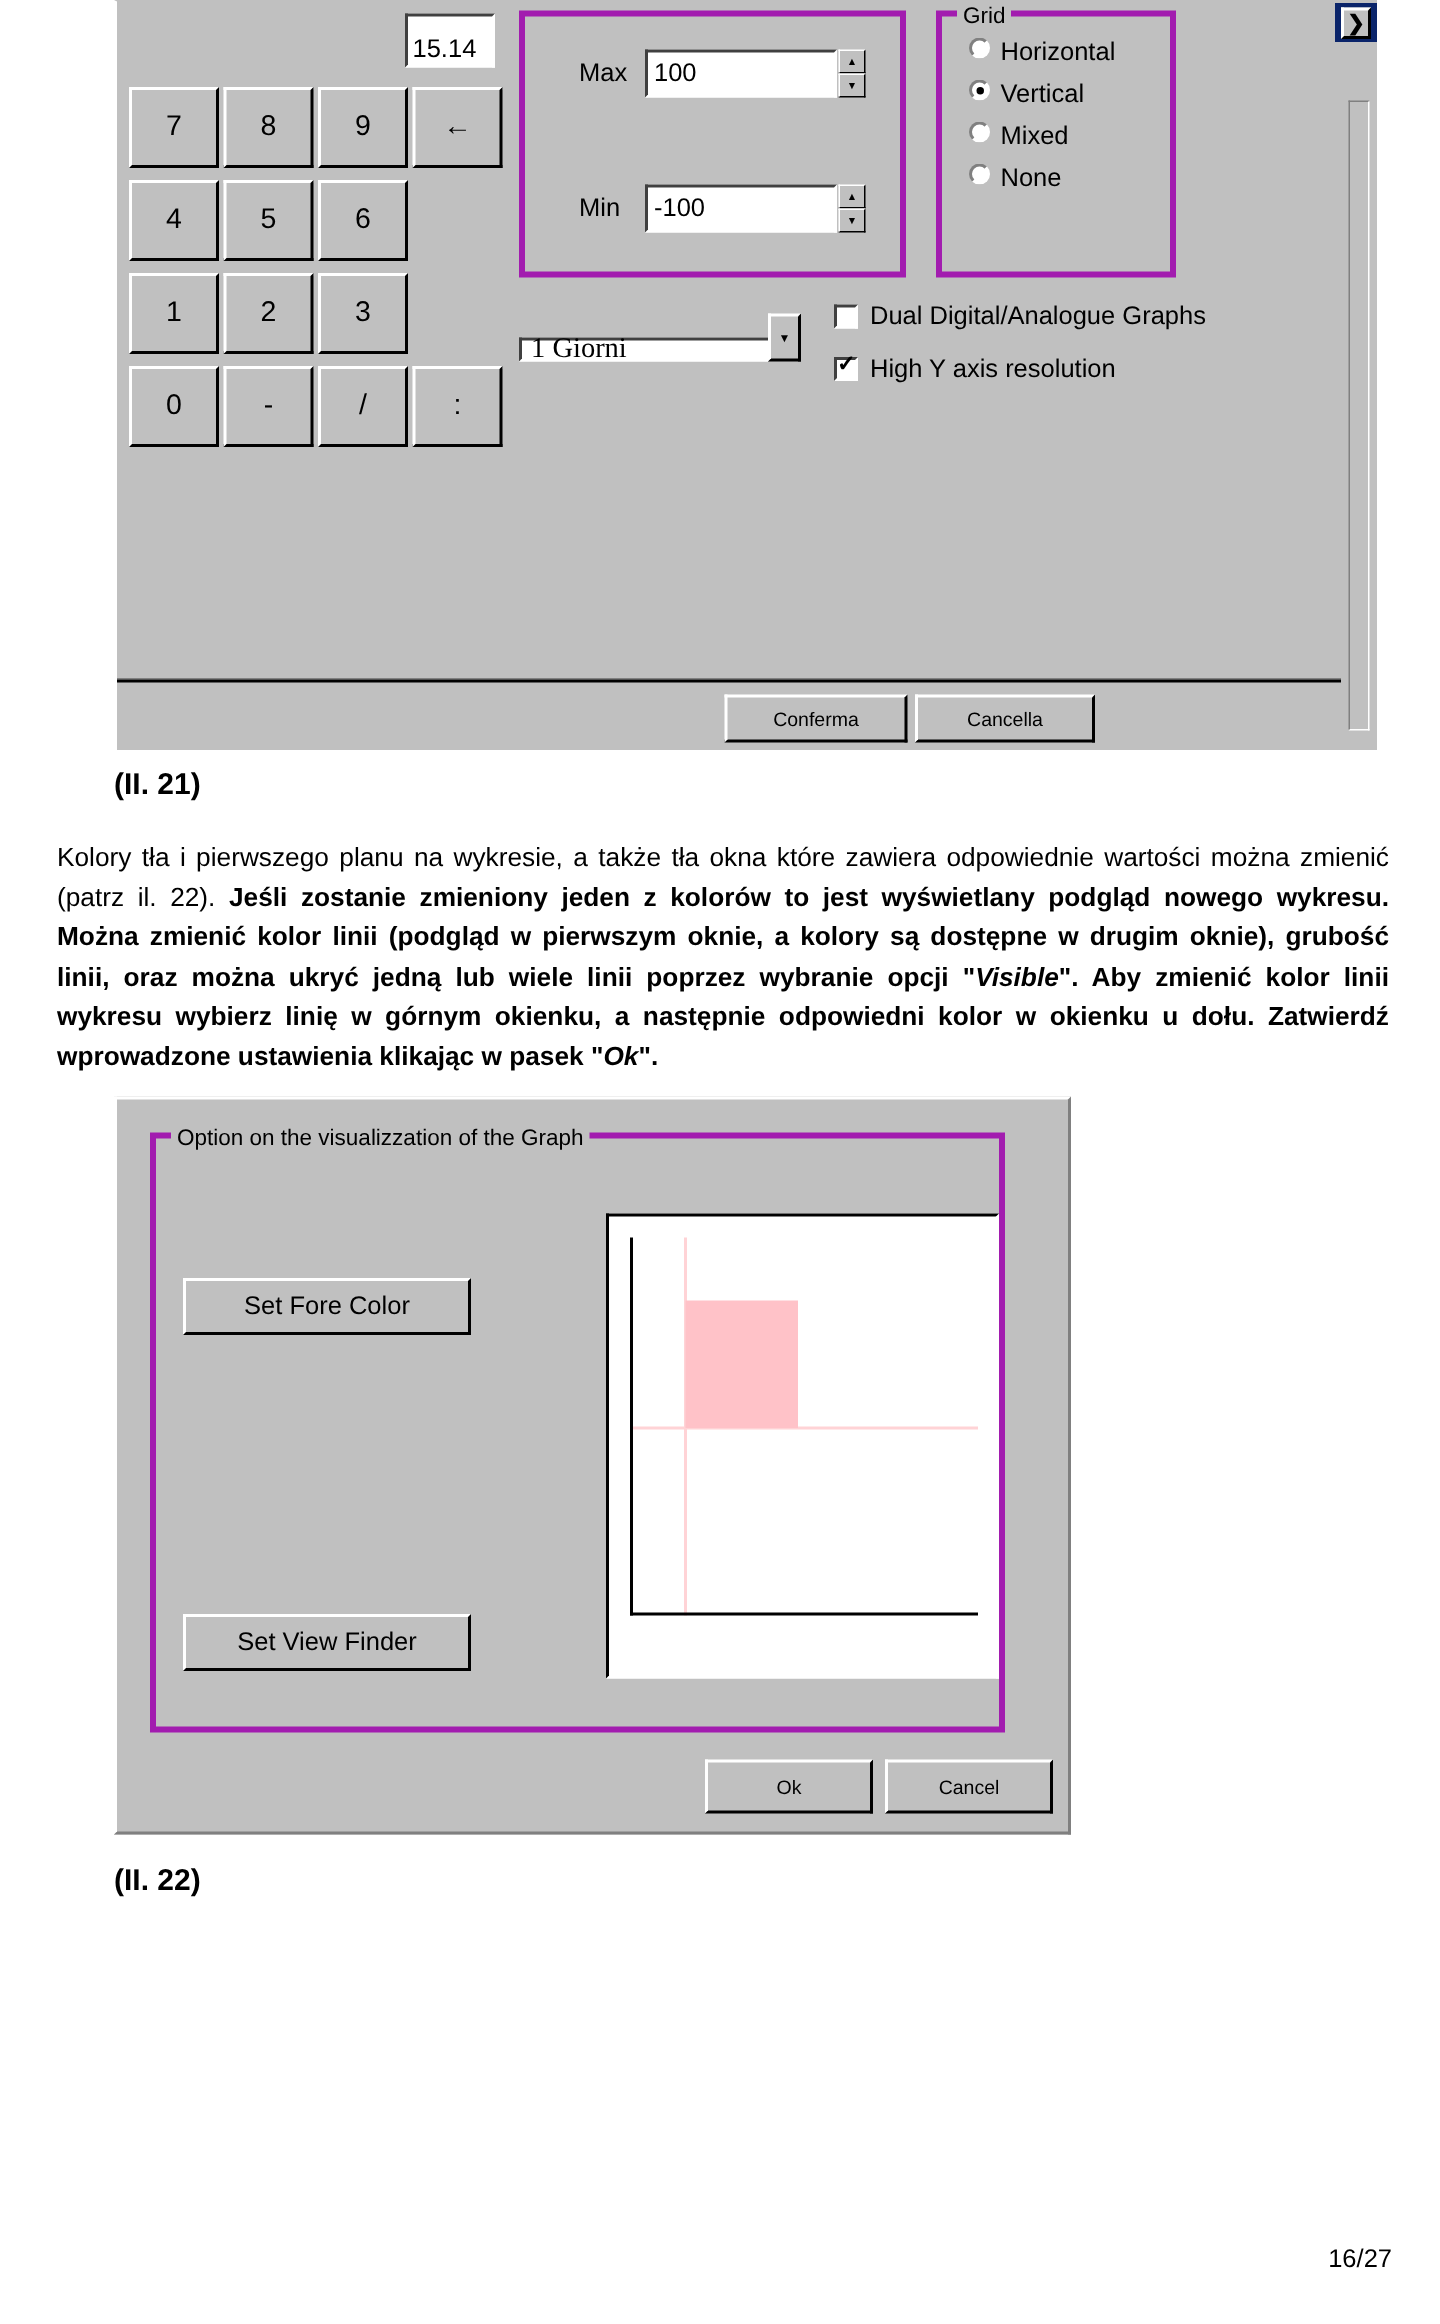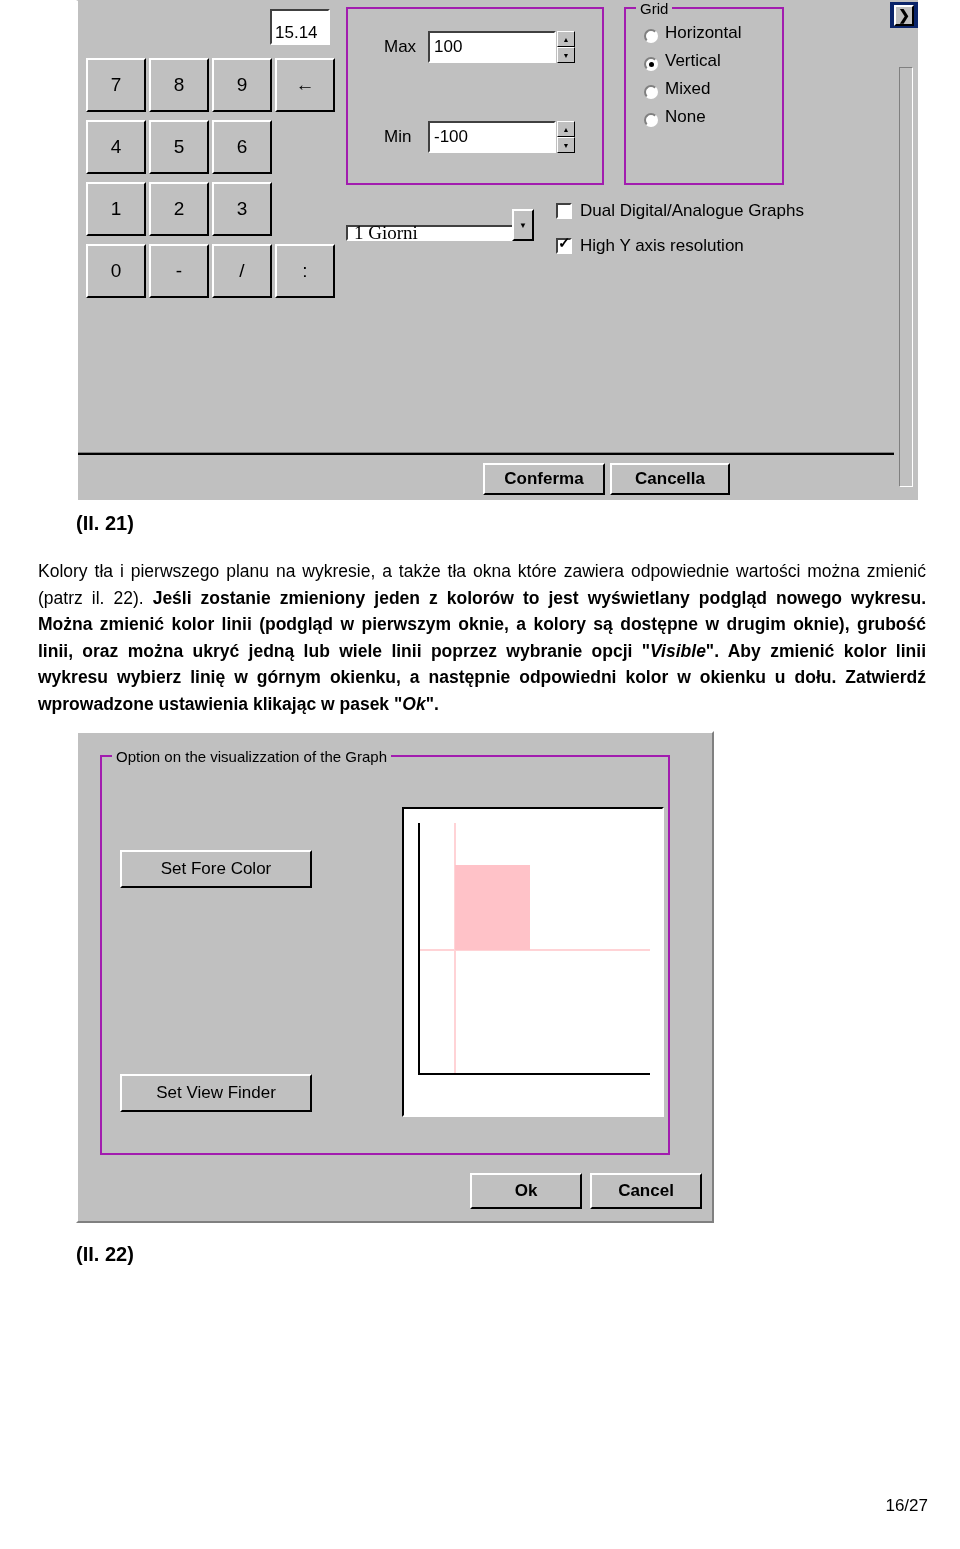--- a/index.html
+++ b/index.html
@@ -24,21 +24,21 @@
     user-select:none;
   }
   .sunken {
     background:#ffffff;
     border-top:2px solid #404040;
     border-left:2px solid #404040;
     border-right:2px solid #ffffff;
     border-bottom:2px solid #ffffff;
   }
   .groupbox {
-    border:2px solid #a21caf;
+    border:4px solid #a21caf;
     position:absolute;
   }
   .groupbox > .gb-title {
     position:absolute; top:-9px; left:10px;
     background:#c0c0c0; padding:0 4px;
     font-size:15px; color:#000; white-space:nowrap;
   }
 
   
   #fig1 {
@@ -67,21 +67,21 @@
                 display:flex; align-items:center; }
   .spin-arrows { width:18px; height:32px; display:flex; flex-direction:column;
                  margin-left:1px; }
   .spin-arrows > div { flex:1; background:#c0c0c0;
                        border-top:1px solid #ffffff; border-left:1px solid #ffffff;
                        border-right:1px solid #000; border-bottom:1px solid #000;
                        display:flex; align-items:center; justify-content:center;
                        font-size:7px; line-height:1; color:#000; }
 
   .panel-grid { left:546px; top:6px; width:160px; height:178px; }
-  .radio-row { position:absolute; display:flex; align-items:flex-end; font-size:17px; }
+  .radio-row { position:absolute; display:flex; align-items:flex-start; font-size:17px; }
   .radio-dot {
     width:14px; height:14px; border-radius:50%;
     background:#ffffff;
     border-top:2px solid #808080; border-left:2px solid #808080;
     border-right:2px solid #ffffff; border-bottom:2px solid #ffffff;
     margin-right:7px; position:relative; flex:0 0 auto;
   }
   .radio-dot.on::after {
     content:""; position:absolute; left:3px; top:3px;
     width:5px; height:5px; border-radius:50%; background:#000;
@@ -106,21 +106,21 @@
                 border-right:0; border-bottom:2px solid #ffffff;margin-top:16px; }
   .combo-arrow { width:22px; background:#c0c0c0;
                  border-top:2px solid #ffffff; border-left:2px solid #ffffff;
                  border-right:2px solid #000; border-bottom:2px solid #000;
                  display:flex; align-items:center; justify-content:center;
                  font-size:8px; }
 
   .divider-h { position:absolute; left:0; right:0; height:0;
                border-top:1px solid #808080; border-bottom:2px solid #000000; }
 
-  .dlg-btn { position:absolute; height:32px; font-size:17px;font-weight:bold; }
+  .dlg-btn { position:absolute; height:32px; font-size:13px; }
 
   .scroll-col { position:absolute; right:0; top:0; width:24px; height:100%; background:#c0c0c0; }
   .close-sq { position:absolute; right:0px; top:1px; width:28px; height:26px;
               background:#0a246a; display:flex; align-items:center; justify-content:center; }
   .close-sq .inner { width:20px; height:21px; background:#c0c0c0;
                      border-top:2px solid #ffffff; border-left:2px solid #ffffff;
                      border-right:2px solid #000; border-bottom:2px solid #000;
                      display:flex; align-items:center; justify-content:center;
                      font-size:14px; font-weight:bold; }
   .scroll-track { position:absolute; right:5px; top:66px; width:14px; height:420px;

